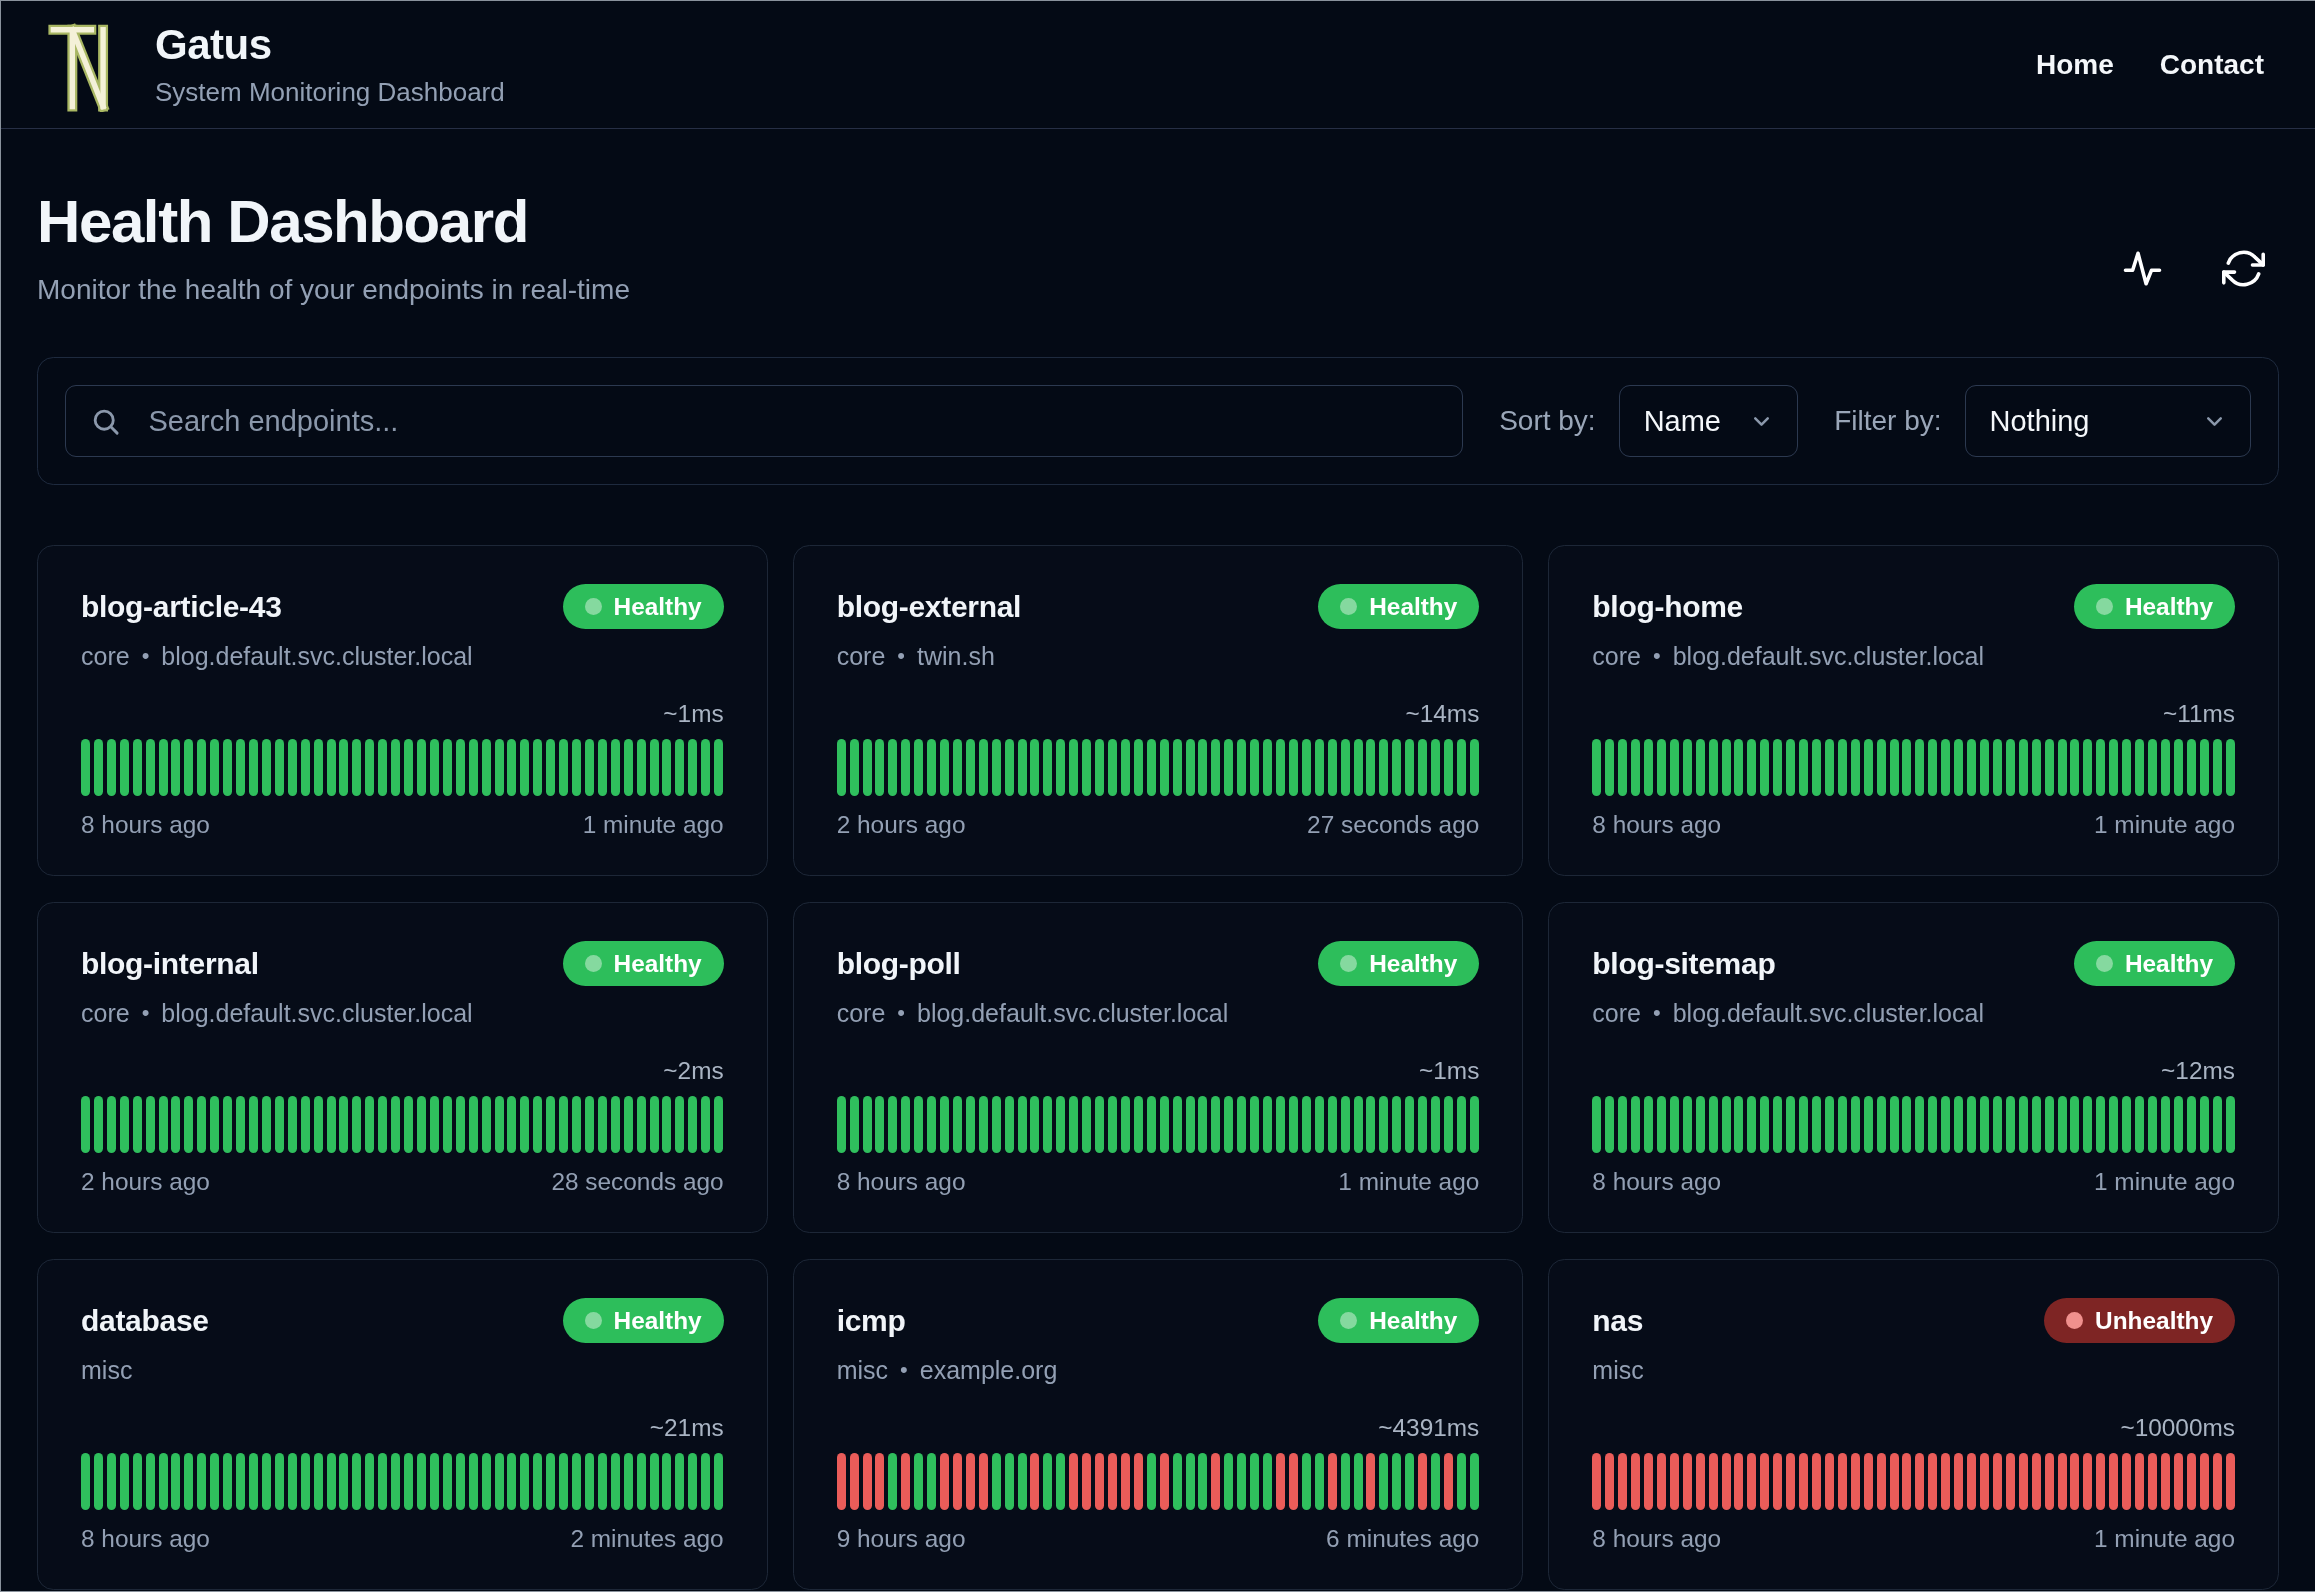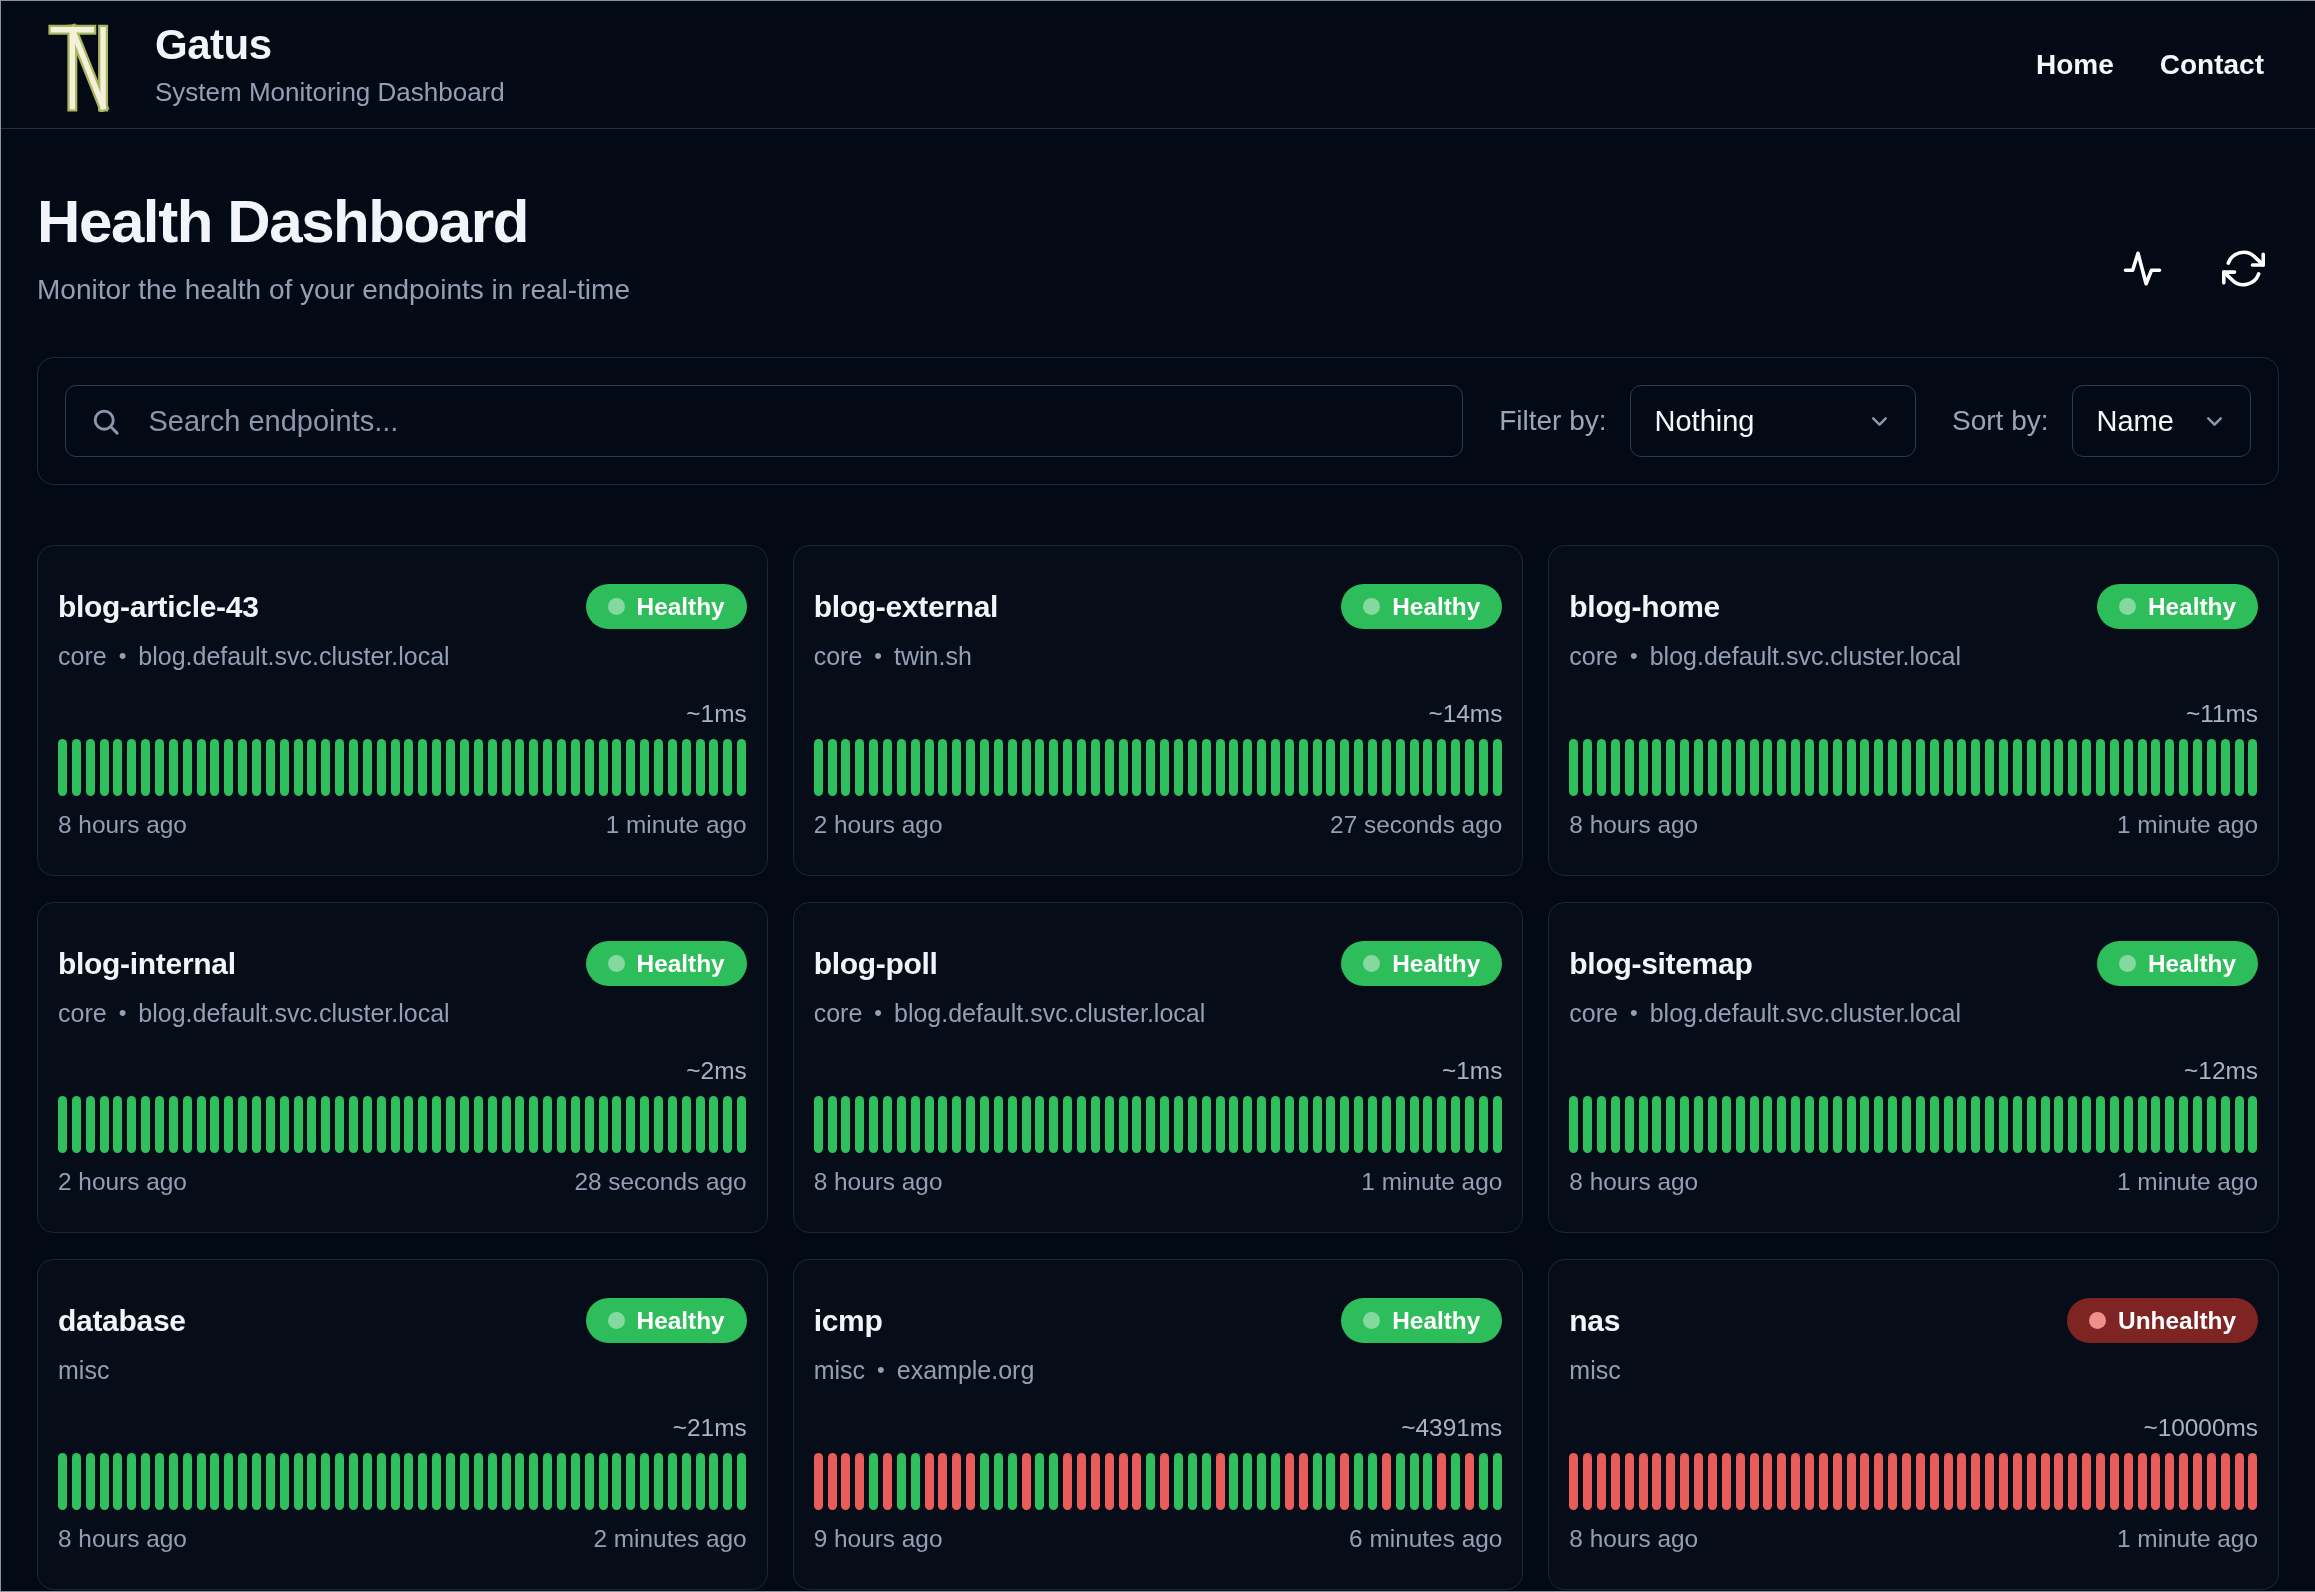--- a/index.html
+++ b/index.html
@@ -56,21 +56,21 @@
     border:1.8px solid #2c3950; border-radius:11px; height:72px;
     padding:0 23.5px; font-size:29px; color:#f4f7fa; cursor:pointer; white-space:nowrap;
   }
   .select.filter{ width:286px; }
   .select.sort{ width:179px; }
   .select svg{ width:25px; height:25px; stroke:#8b98ab; fill:none; stroke-width:2.4; stroke-linecap:round; stroke-linejoin:round; margin-left:18px; }
   
   .grid{ margin-top:60px; display:grid; grid-template-columns:repeat(3,1fr); gap:26px 25px; }
   .card{
     background:#060c18; border:1.8px solid var(--card-border);
-    border-radius:16.3px; padding:38px 20px 36px; cursor:pointer;
+    border-radius:16.3px; padding:38px 43px 36px; cursor:pointer;
   }
   .card-head{ display:flex; justify-content:space-between; align-items:center; }
   .endpoint-name{ font-size:30px; font-weight:700; letter-spacing:-0.3px; }
   .badge{
     display:inline-flex; align-items:center; gap:11.8px;
     height:45px; padding:0 22px; border-radius:904px;
     font-size:24.4px; font-weight:700; color:#ffffff;
   }
   .badge.healthy{ background:var(--badge-healthy); }
   .badge.unhealthy{ background:var(--badge-unhealthy); }
@@ -138,32 +138,32 @@
 
   <section class="toolbar">
     <div class="search-box">
       <svg viewBox="0 0 24 24">
         <circle cx="11" cy="11" r="7"></circle>
           <line x1="16.5" y1="16.5" x2="21" y2="21"></line>
       </svg>
       <input type="text" placeholder="Search endpoints..." style="">
     </div>
     <div class="filter-group">
-      <span class="filter-label">Filter by:</span>
-      <div class="select filter">
-        <span>Nothing</span>
+      <span class="filter-label">Sort by:</span>
+      <div class="select sort">
+        <span>Name</span>
         <svg viewBox="0 0 24 24">
             <path d="M6 9l6 6 6-6"></path>
           </svg>
       </div>
     </div>
     <div class="filter-group">
-      <span class="filter-label">Sort by:</span>
-      <div class="select sort">
-        <span>Name</span>
+      <span class="filter-label">Filter by:</span>
+      <div class="select filter">
+        <span>Nothing</span>
         <svg viewBox="0 0 24 24">
             <path d="M6 9l6 6 6-6"></path>
           </svg>
       </div>
     </div>
   </section>
 
   <section class="grid">
       <article class="card">
         <div class="card-head">

